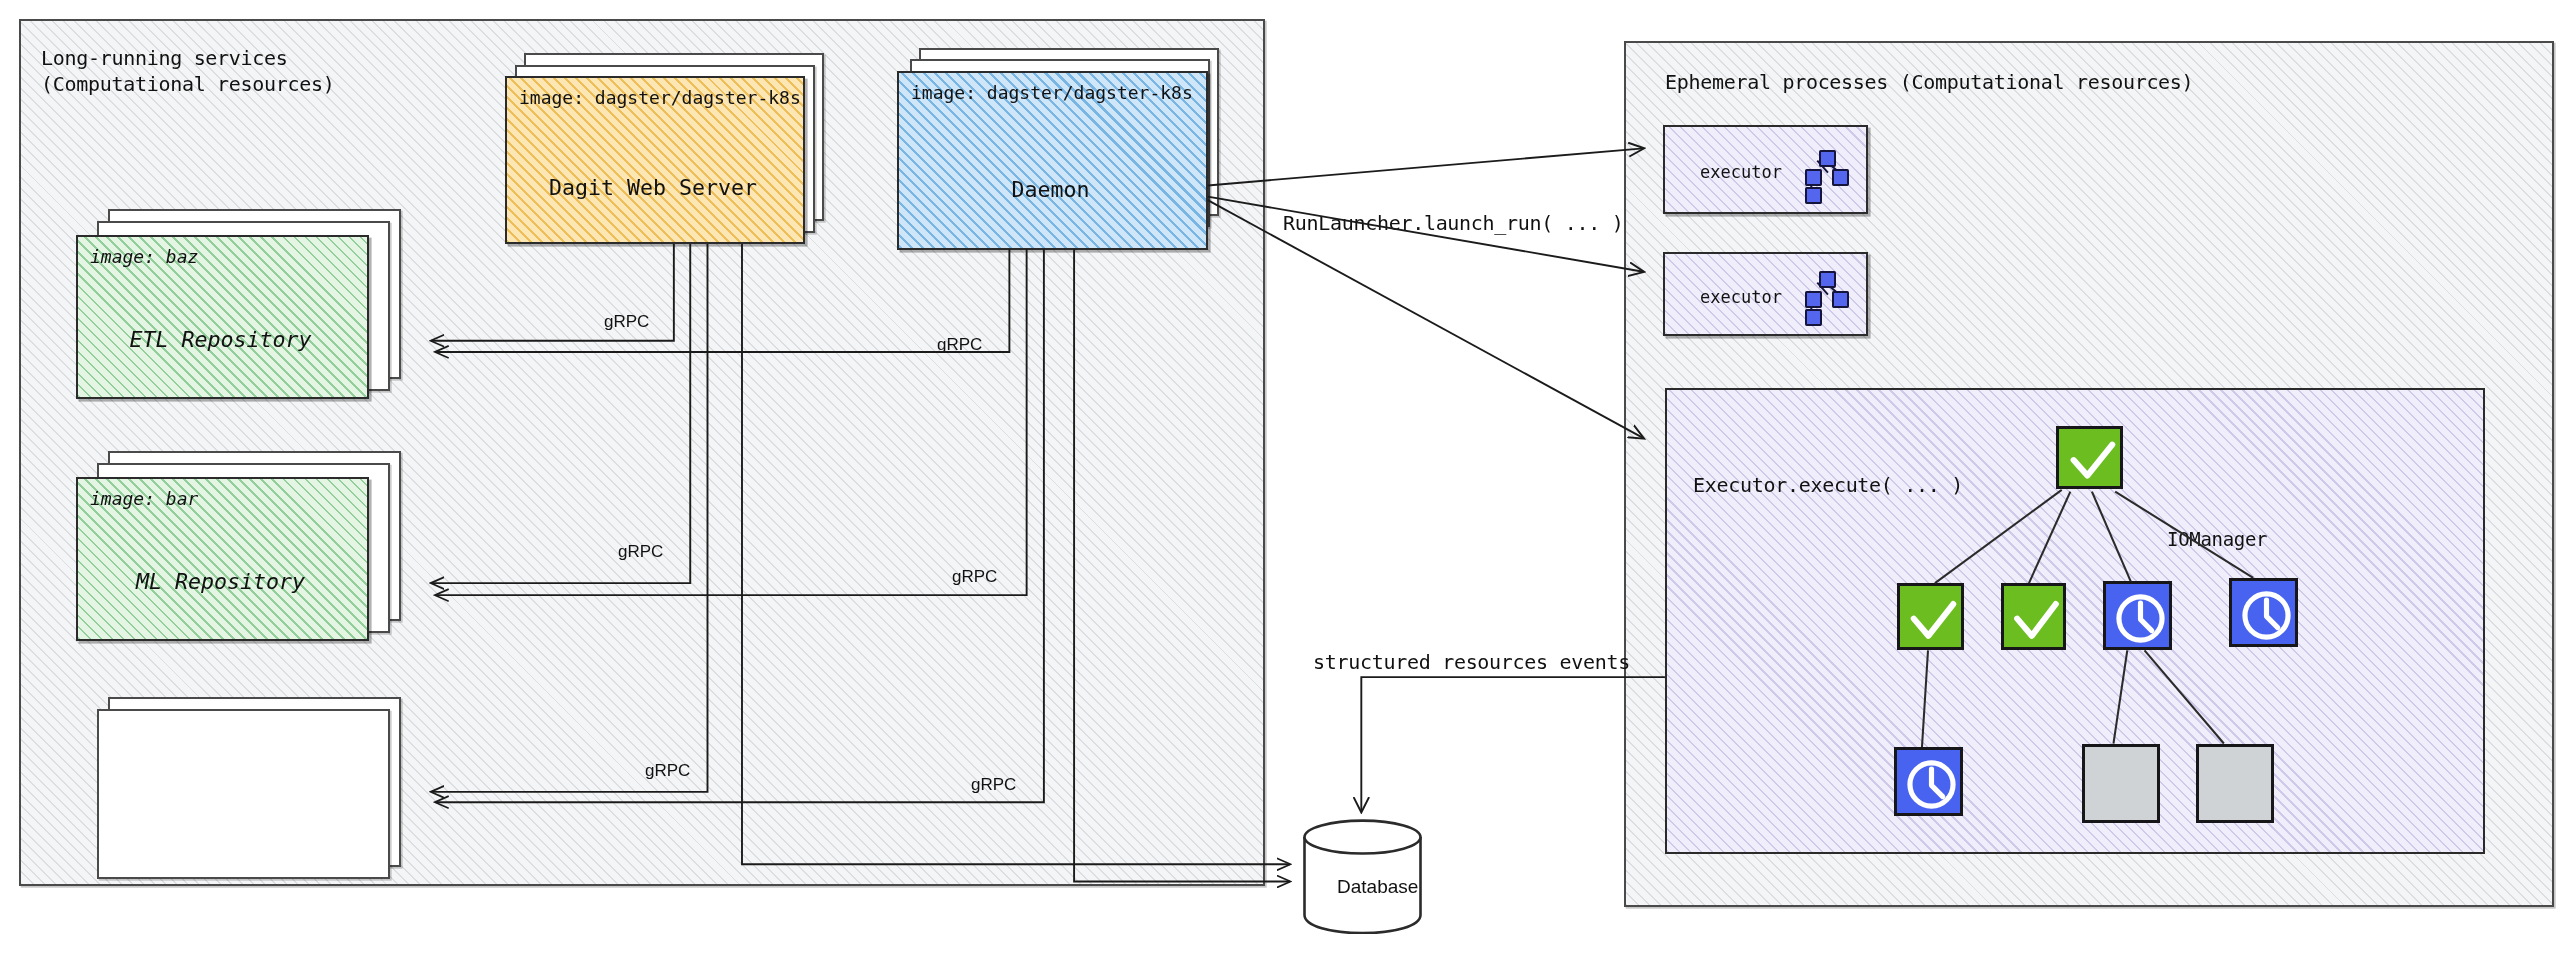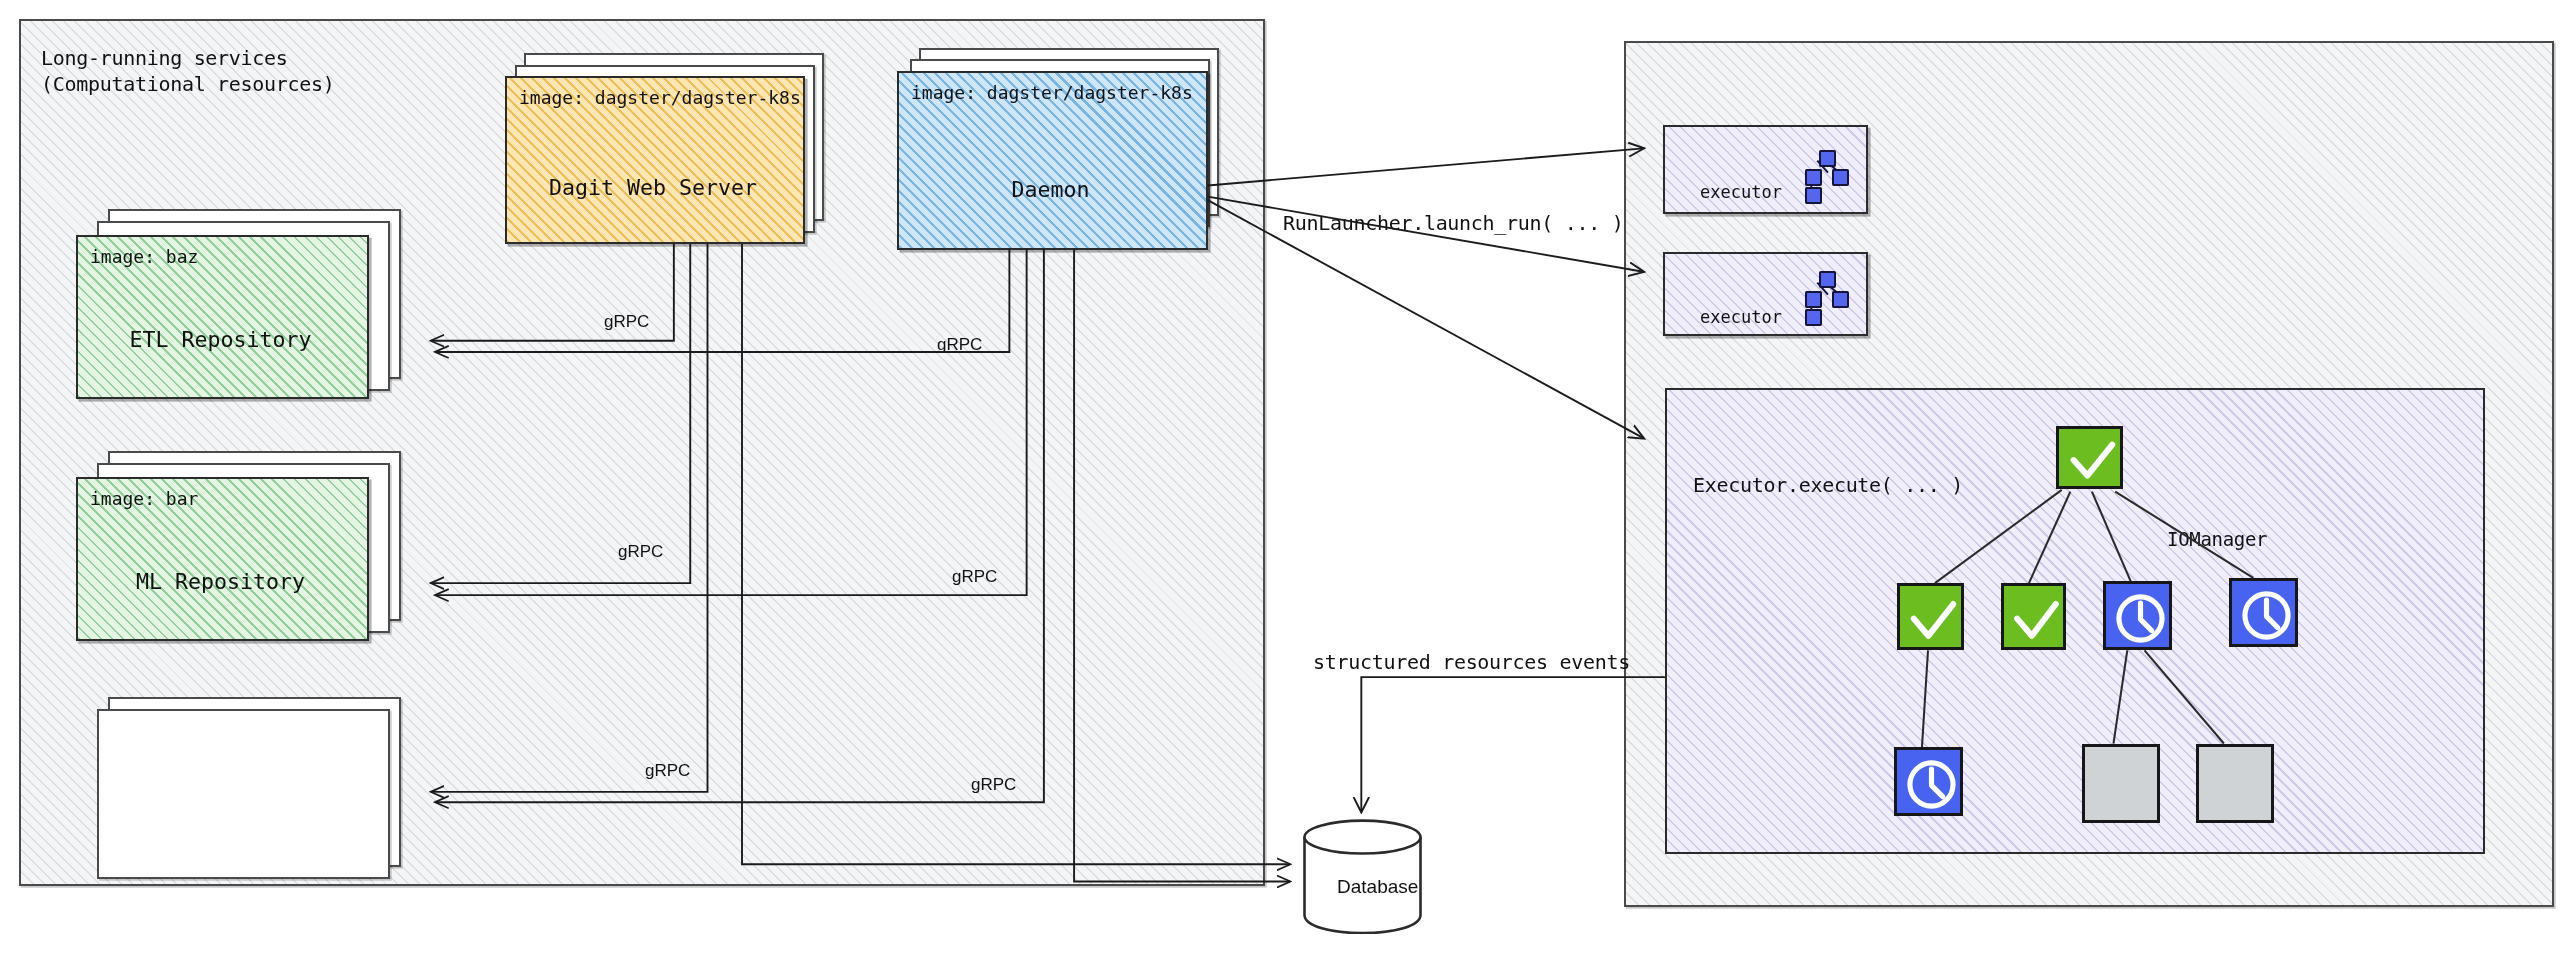--- a/index.html
+++ b/index.html
@@ -9,20 +9,21 @@
   
   .hatch-gray{
     background-color:#f4f5f6;
     background-image:repeating-linear-gradient(45deg,
       rgba(170,175,180,.33) 0 1.4px, rgba(0,0,0,0) 1.4px 7.8px);
   }
   .hatch-green{
     background-color:#e4f5e4;
     background-image:repeating-linear-gradient(45deg,
       rgba(80,175,95,.55) 0 1.9px, rgba(0,0,0,0) 1.9px 7.8px);
+    font-style:italic;
   }
   .hatch-amber{
     background-color:#fbe6b4;
     background-image:repeating-linear-gradient(45deg,
       rgba(233,175,54,.72) 0 2.1px, rgba(0,0,0,0) 2.1px 7.8px);
   }
   .hatch-blue{
     background-color:#cfe6f8;
     background-image:repeating-linear-gradient(45deg,
       rgba(96,168,222,.78) 0 2.2px, rgba(0,0,0,0) 2.2px 7.8px);
@@ -41,21 +42,21 @@
 
   
   .nodebox{position:absolute;box-sizing:border-box;border:2.6px solid #2b2b2b;
            box-shadow:2.6px 2.6px 0 rgba(0,0,0,.30);}
   .sheet{position:absolute;box-sizing:border-box;background:#fff;
          border:2.2px solid #4a4a4a;box-shadow:1.7px 1.7px 0 rgba(0,0,0,.20);}
   .img-label{position:absolute;left:12px;top:8.6px;font-size:18px;color:#111;white-space:pre;}
   .node-title{position:absolute;left:0;right:4px;text-align:center;font-size:21.6px;color:#111;white-space:pre;}
 
   
-  .exec-label{position:absolute;font-size:17px;color:#111;white-space:pre;margin-top:20px;}
+  .exec-label{position:absolute;font-size:17px;color:#111;white-space:pre;}
 
   
   .dagicon{position:absolute;}
   .dagnode{position:absolute;background:#5566ee;border:2.2px solid #14143c;border-radius:1.7px;}
   .dagedge{position:absolute;background:#14143c;transform-origin:0 0;height:1.7px;}
 
   
   .step{position:absolute;box-sizing:border-box;border:3.5px solid #17171a;}
   .step.ok{background:#6cbe20;}
   .step.wait{background:#4763ef;}
@@ -104,20 +105,21 @@
   <div class="nodebox hatch-green" style="left:76px;top:477px;width:293px;height:164px;">
     <div class="img-label">image: bar</div>
     <div class="node-title" style="top:90px;">ML Repository</div>
   </div>
 
   <div class="sheet" style="left:108px;top:697px;width:293px;height:170px;"></div>
   <div class="sheet" style="left:97px;top:709px;width:293px;height:170px;"></div>
 
   <div class="panel hatch-gray" style="left:1624px;top:41px;width:930px;height:866px;"></div>
 
+  <div class="panel-title" style="left:1665px;top:69px;">Ephemeral processes (Computational resources)</div>
 
   <div class="nodebox hatch-lav" style="left:1663px;top:125px;width:205px;height:89px;border-width:2.2px;">
     <div class="exec-label" style="left:35px;top:35px;">executor</div>
     <div class="dagicon" style="left:138px;top:21px;width:47px;height:50px;">
       <div class="dagedge" style="left:14.7px;top:12px;width:15.5px;transform:rotate(48deg);"></div>
       <div class="dagedge" style="left:23px;top:12px;width:15.5px;transform:rotate(40deg);"></div>
       <div class="dagedge" style="left:8.6px;top:29px;width:12px;transform:rotate(88deg);"></div>
       <div class="dagnode" style="left:15.5px;top:1.7px;width:13px;height:13px;"></div>
       <div class="dagnode" style="left:1.7px;top:21px;width:13px;height:13px;"></div>
       <div class="dagnode" style="left:28.5px;top:21px;width:13px;height:13px;"></div>

